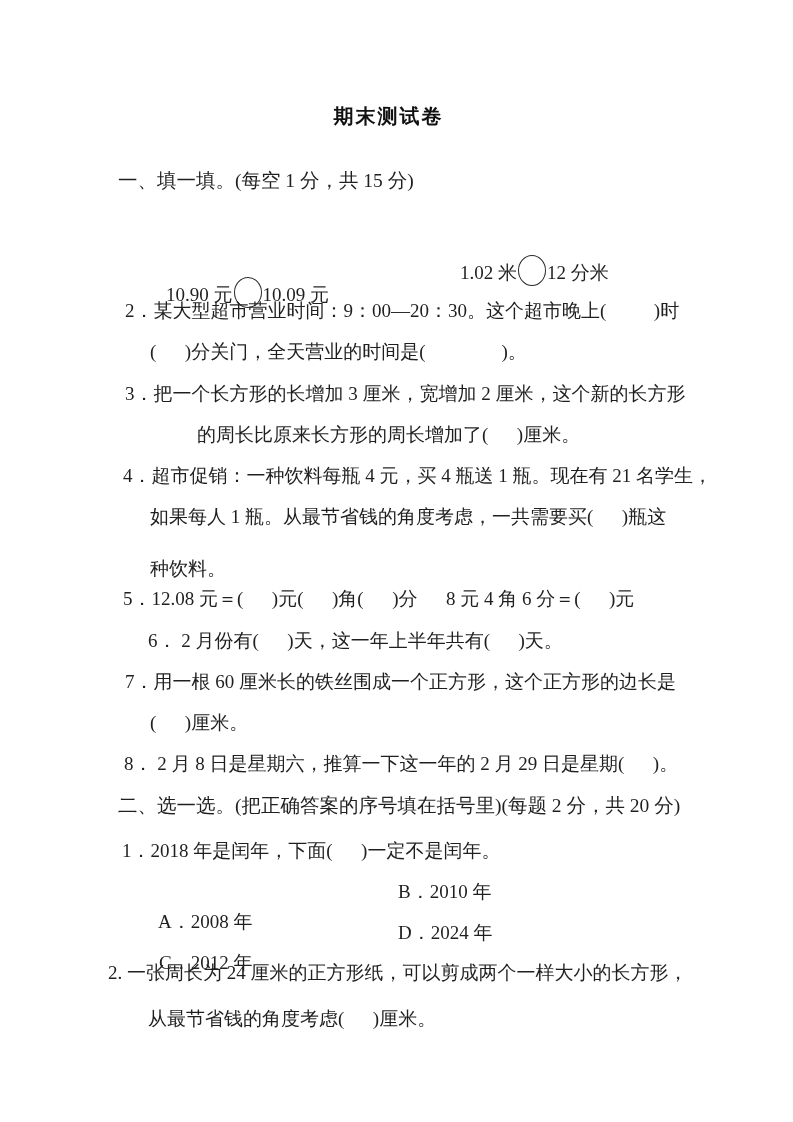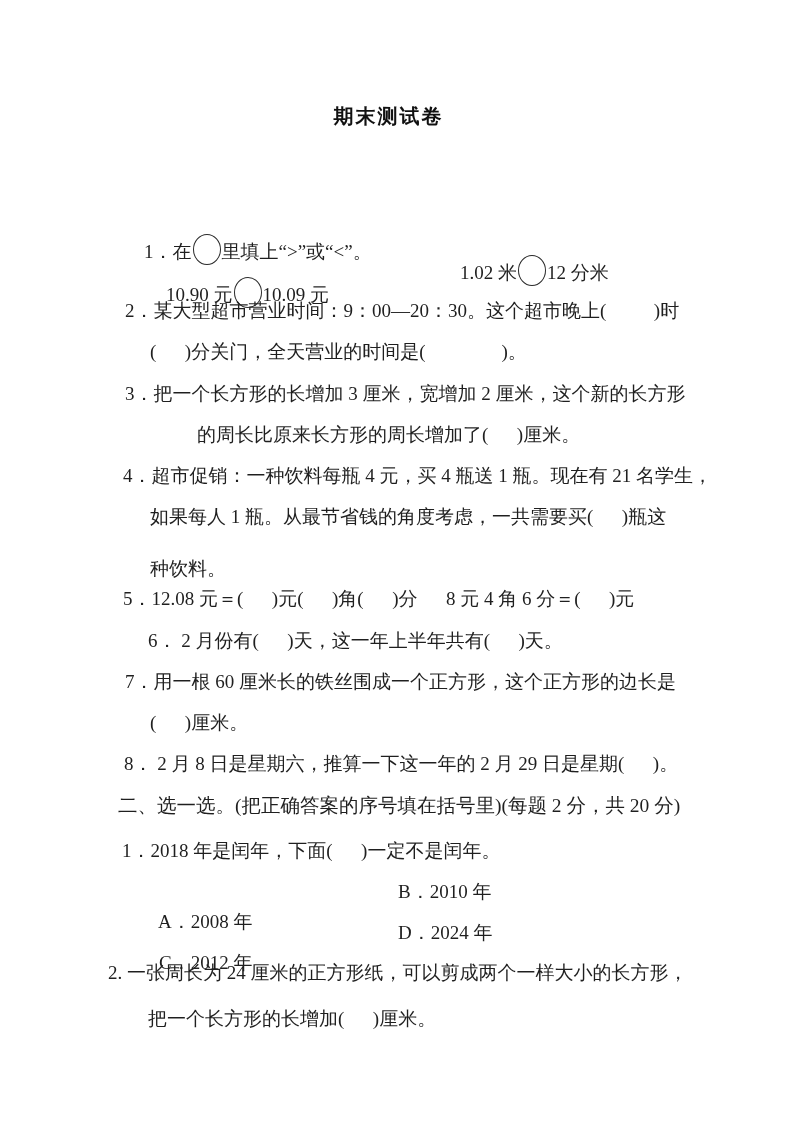--- a/index.html
+++ b/index.html
@@ -64,24 +64,22 @@
     white-space: pre;
   }
 </style>
 </head>
 <body>
 
 <div class="page">
 
   <div class="doc-title">期末测试卷</div>
 
+  <div class="line section-heading" style="top:166px; left:118px;">一、填一填。(每空 1 分，共 15 分)</div>
 
-  <div class="line" style="top:207px; left:125px;">
-    <span>1．在</span><span class="circle"></span><span>里填上“&gt;”或“&lt;”。</span>
-  </div>
 
   <div class="line" style="top:250px; left:147px;">
     <span>10.90 元</span><span class="circle"></span><span>10.09 元</span>
     <span class="group2"><span>1.02 米</span><span class="circle"></span><span>12 分米</span></span>
   </div>
 
   <div class="line" style="top:296px; left:125px;">2．某大型超市营业时间：9：00—20：30。这个超市晚上(          )时</div>
   <div class="line" style="top:337px; left:150px;">(      )分关门，全天营业的时间是(                )。</div>
 
   <div class="line" style="top:379px; left:125px;">3．把一个长方形的长增加 3 厘米，宽增加 2 厘米，这个新的长方形</div>
@@ -107,15 +105,15 @@
   <div class="line" style="top:877px; left:140px; width:520px;">
     <span>A．2008 年</span>
     <span class="col2">B．2010 年</span>
   </div>
   <div class="line" style="top:918px; left:140px; width:520px;">
     <span>C．2012 年</span>
     <span class="col2">D．2024 年</span>
   </div>
 
   <div class="line" style="top:958px; left:108px;">2. 一张周长为 24 厘米的正方形纸，可以剪成两个一样大小的长方形，</div>
-  <div class="line" style="top:1004px; left:148px;">把一个长方形的长增加(      )厘米。</div>
+  <div class="line" style="top:1004px; left:148px;">从最节省钱的角度考虑(      )厘米。</div>
 
 </div>
 
 </body></html>

